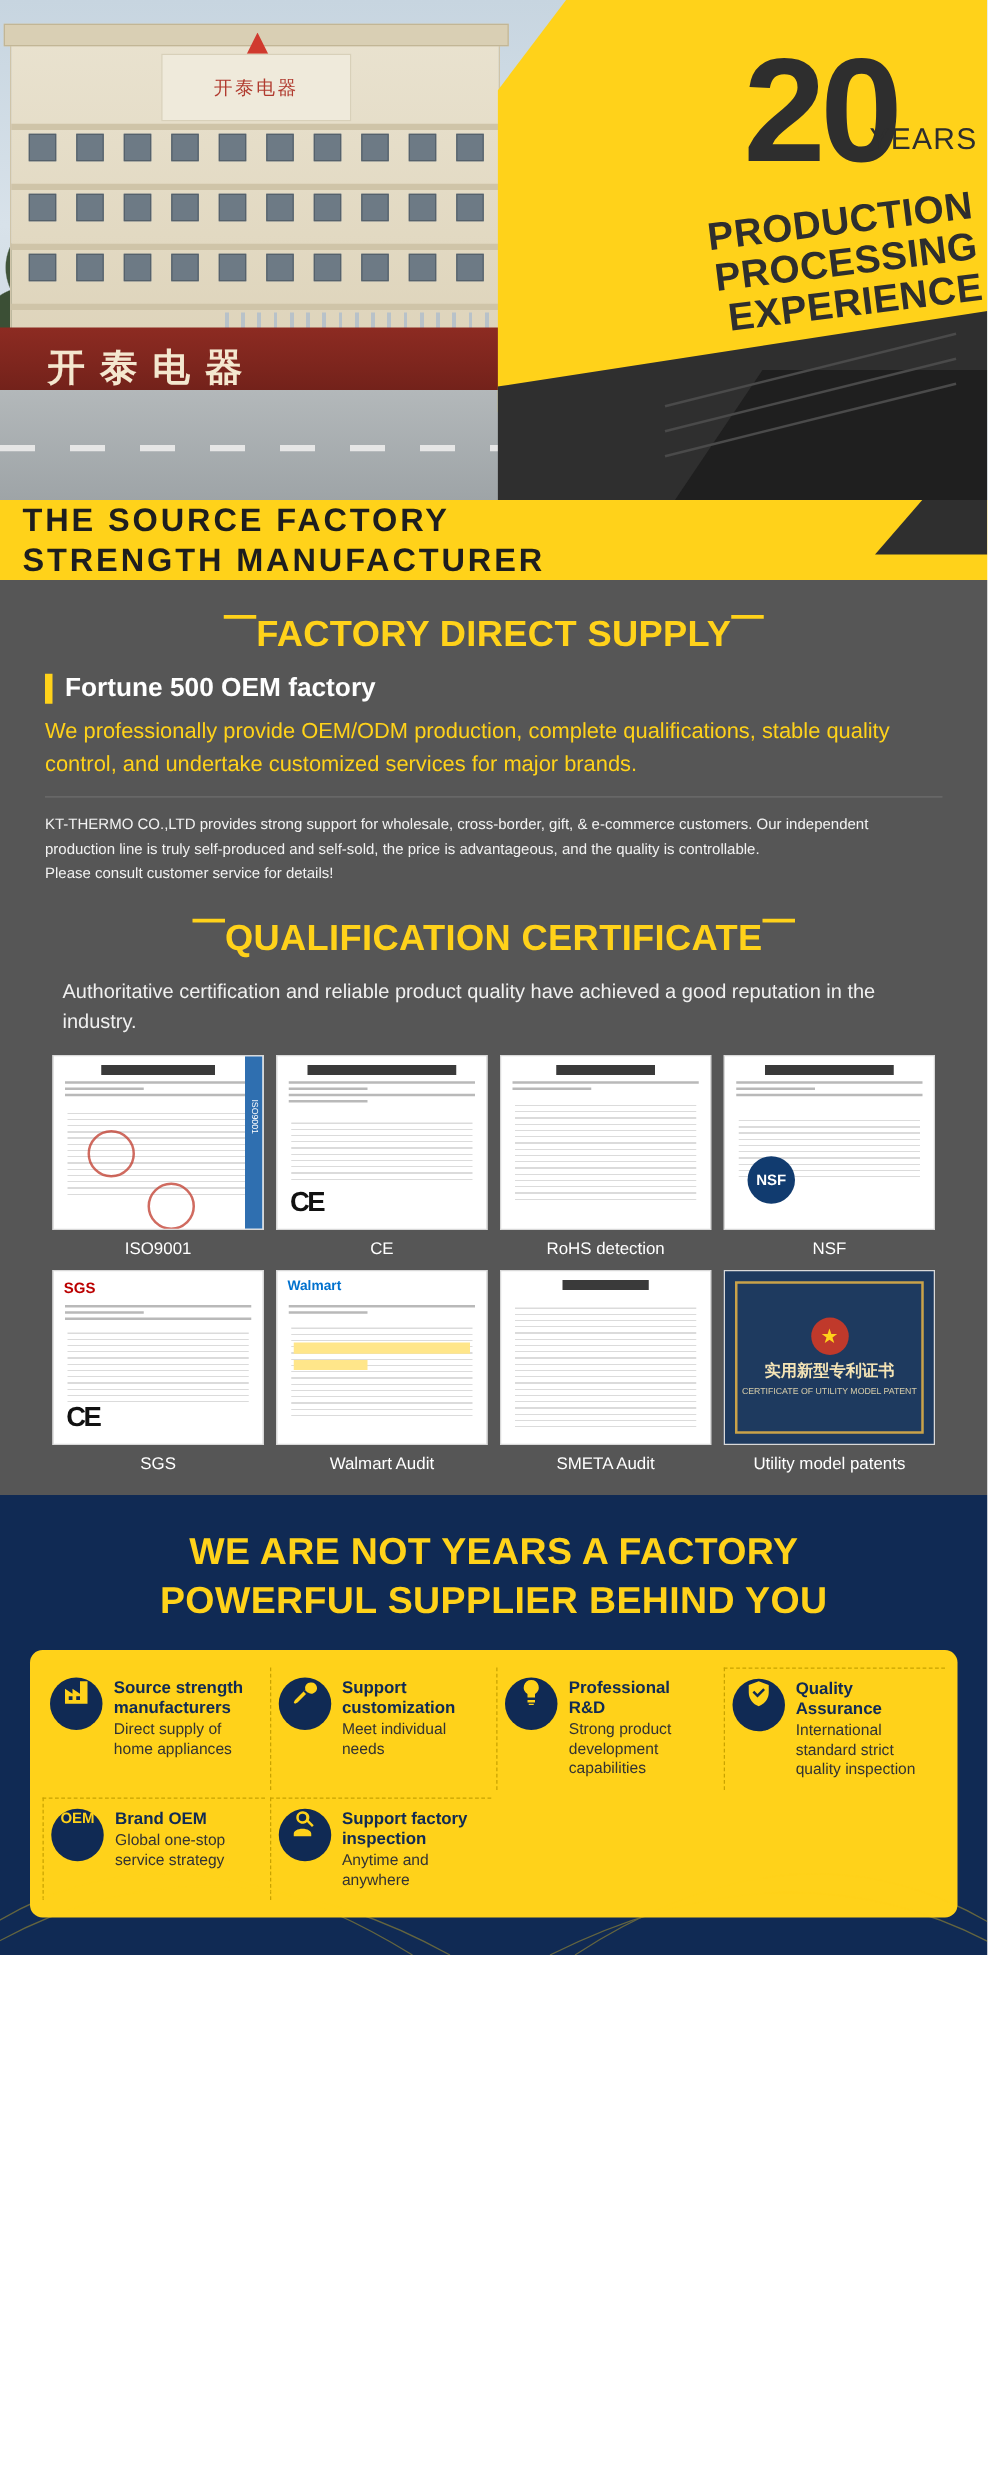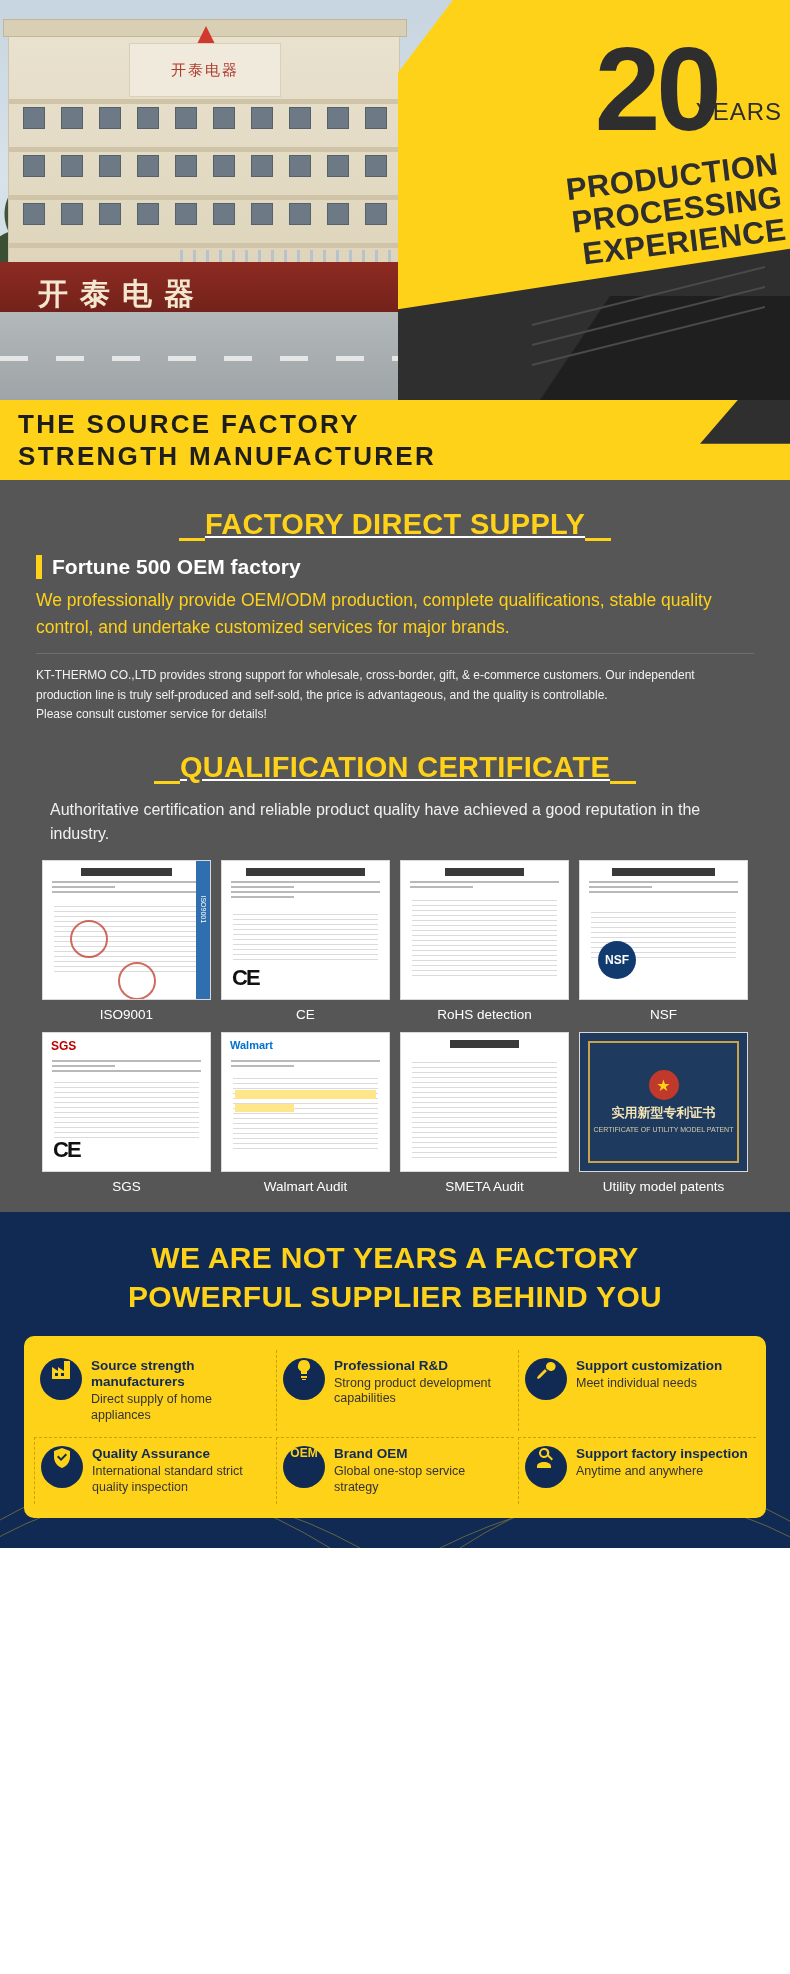--- a/index.html
+++ b/index.html
@@ -68,29 +68,29 @@
     position:absolute;right:8px;top:98px;font-size:24px;font-weight:normal;color:#2e2e2e;letter-spacing:1px;
   }
   .ppe{
     position:absolute;right:0;top:146px;width:380px;text-align:right;color:#2e2e2e;font-weight:bold;
     transform:rotate(-7deg);transform-origin:right center;
   }
   .ppe div{font-size:31px;line-height:1.07;letter-spacing:0.5px;padding-right:8px;}
 
   
   .titlebar{
-    position:relative;width:790px;height:80px;background:#ffd21a;display:flex;align-items:center;
+    position:relative;width:790px;height:64px;background:#ffd21a;display:flex;align-items:center;
   }
   .titlebar .txt{padding-left:18px;color:#1e1e1e;font-weight:bold;font-size:26px;letter-spacing:2.3px;line-height:1.25;}
   .titlebar .notch{position:absolute;right:0;top:0;width:90px;height:84px;background:#2f2f2f;
     clip-path:polygon(42% 0, 100% 0, 100% 52%, 0 52%);}
 
   
   .grey{background:#565656;color:#fff;padding:22px 0 18px;}
-  .sec-head{display:flex;align-items:flex-end;justify-content:center;margin:6px 0 14px;text-decoration:underline;}
+  .sec-head{display:flex;align-items:flex-start;justify-content:center;margin:6px 0 14px;}
   .sec-head .dash{width:26px;height:3px;background:#ffd21a;}
   .sec-head h2{margin:0;color:#ffd21a;font-size:29px;font-weight:bold;letter-spacing:.3px;}
 
   .inner{padding:0 36px;}
   .f500{display:flex;align-items:center;gap:10px;margin:6px 0 8px;}
   .f500 .bar{width:6px;height:24px;background:#ffd21a;}
   .f500 span{font-size:21px;font-weight:bold;color:#fff;text-align:center;}
   .yellowpara{color:#ffd21a;font-size:17.5px;line-height:1.55;margin:0 0 12px;}
   .hr{height:1px;background:#6e6e6e;margin:10px 0 12px;}
   .whitepara{color:#f2f2f2;font-size:12px;line-height:1.62;margin:0;}
@@ -121,21 +121,21 @@
   .patent-inner{position:absolute;inset:8px;border:2px solid #c9a24a;display:flex;flex-direction:column;align-items:center;justify-content:center;color:#f3e3b5;}
   .patent-inner .pt{font-size:13px;font-weight:bold;margin-top:4px;}
   .patent-inner .ps{font-size:7px;margin-top:4px;opacity:.85;}
   .patent-star{width:30px;height:30px;border-radius:50%;background:#c0392b;display:flex;align-items:center;justify-content:center;color:#ffd21a;font-size:16px;}
 
   
   .navy{background:#102a54;padding:26px 0 30px;position:relative;}
   .navy h2{margin:0;text-align:center;color:#ffd21a;font-size:30px;font-weight:bold;line-height:1.3;letter-spacing:.3px;}
   .grid{
     margin:20px 24px 0;background:#ffd21a;border-radius:10px;padding:14px 10px;
-    display:grid;grid-template-columns:repeat(3,1fr);gap:6px 4px;
+    display:grid;grid-template-columns:repeat(4,1fr);gap:6px 4px;
   }
   .cell{display:flex;gap:9px;align-items:flex-start;padding:8px 6px;}
   .cell + .cell{border-left:1px dashed #c9a300;}
   .cell.row2{border-top:1px dashed #c9a300;}
   .ico{flex:0 0 auto;width:42px;height:42px;border-radius:50%;background:#102a54;display:flex;justify-content:center;}
   .ico svg{width:24px;height:24px;fill:#ffd21a;}
   .ico .oemtxt{color:#ffd21a;font-size:12px;font-weight:bold;}
   .cell .tx strong{display:block;color:#102a54;font-size:13.5px;font-weight:bold;line-height:1.2;}
   .cell .tx span{display:block;color:#333;font-size:12.5px;line-height:1.25;margin-top:2px;}
   .arcs{position:absolute;left:0;right:0;bottom:0;height:120px;pointer-events:none;opacity:.35;}
@@ -391,38 +391,38 @@
         </span>
         <span class="tx">
           <strong>Source strength manufacturers</strong>
           <span>Direct supply of home appliances</span>
         </span>
       </div>
 
       <div class="cell">
         <span class="ico">
           <svg viewBox="0 0 24 24">
+              <path d="M4 18l8-8 2 2-8 8-2-2zm12.5-14a4.5 4.5 0 00-4.3 5.9l-1.3 1.3 1.9 1.9 1.3-1.3A4.5 4.5 0 1016.5 4zM3 20l1 1 2-1-2-2-1 2z"></path>
+            </svg>
+        </span>
+        <span class="tx">
+          <strong>Support customization</strong>
+          <span>Meet individual needs</span>
+        </span>
+      </div>
+
+      <div class="cell">
+        <span class="ico">
+          <svg viewBox="0 0 24 24">
               <path d="M12 2a6 6 0 00-3 11.2V16h6v-2.8A6 6 0 0012 2zM9 18h6v2H9v-2zm1 3h4v1h-4v-1z"></path>
             </svg>
         </span>
         <span class="tx">
           <strong>Professional R&amp;D</strong>
           <span>Strong product development capabilities</span>
-        </span>
-      </div>
-
-      <div class="cell">
-        <span class="ico">
-          <svg viewBox="0 0 24 24">
-              <path d="M4 18l8-8 2 2-8 8-2-2zm12.5-14a4.5 4.5 0 00-4.3 5.9l-1.3 1.3 1.9 1.9 1.3-1.3A4.5 4.5 0 1016.5 4zM3 20l1 1 2-1-2-2-1 2z"></path>
-            </svg>
-        </span>
-        <span class="tx">
-          <strong>Support customization</strong>
-          <span>Meet individual needs</span>
         </span>
       </div>
 
       <div class="cell row2">
         <span class="ico">
           <svg viewBox="0 0 24 24">
               <path d="M12 2l8 3v6c0 5-3.4 9.4-8 11-4.6-1.6-8-6-8-11V5l8-3zm-1 13l6-6-1.4-1.4L11 12.2 8.4 9.6 7 11l4 4z"></path>
             </svg>
         </span>
         <span class="tx">

